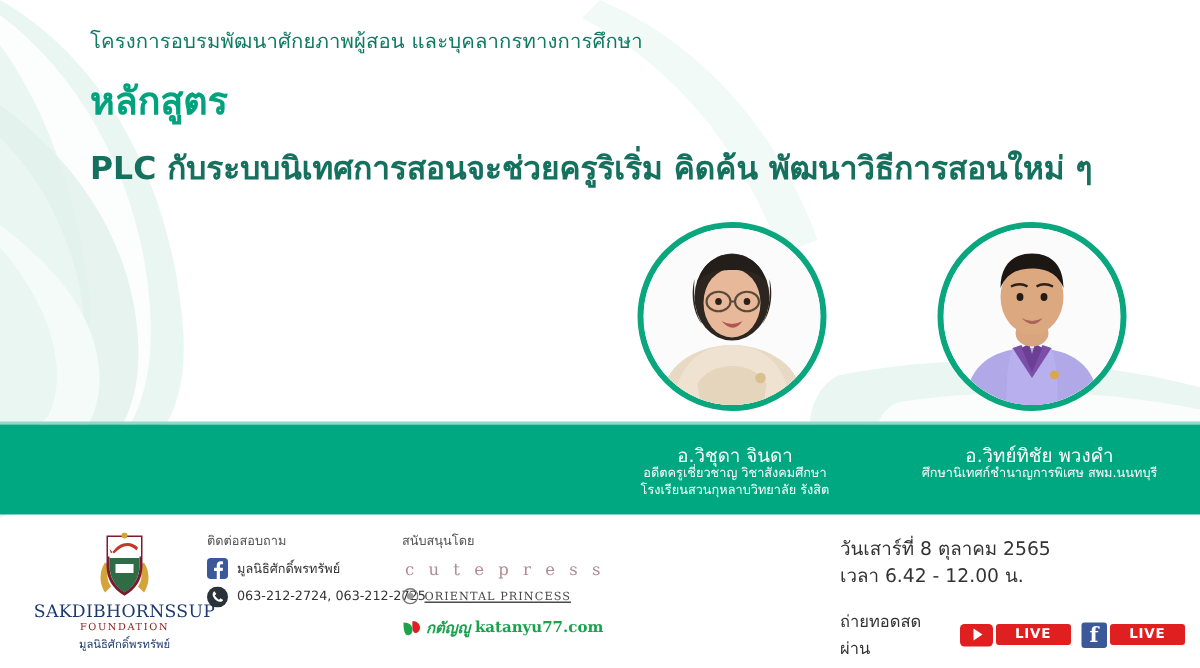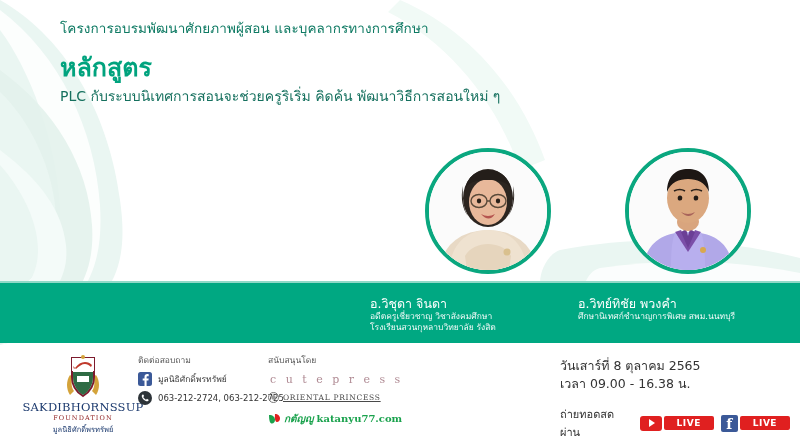--- a/index.html
+++ b/index.html
@@ -29,25 +29,26 @@
     white-space: nowrap;
   }
   .course-label {
     margin-top: 14px;
     color: #00a37e;
     font-size: 25px;
     font-weight: bold;
     line-height: 30px;
   }
   .course-title {
-    margin-top: 2px;
+    margin-top: 18px;
     color: #15705e;
-    font-size: 14px;
+    font-size: 21px;
     line-height: 22px;
     white-space: nowrap;
+    font-weight: bold;
   }
 
   
   .portrait {
     position: absolute;
     width: 126px; height: 126px;
     border-radius: 50%;
     border: 4px solid #0aa77f;
     background: #ffffff;
     overflow: hidden;
@@ -62,21 +63,21 @@
     width: 800px; height: 60px;
     background: #00a882;
   }
   .band-top-edge {
     position: absolute; left: 0; top: 281px;
     width: 800px; height: 2px;
     background: #8fd9c7;
   }
   .speaker-caption {
     position: absolute;
-    text-align: left;
+    text-align: center;
     color: #ffffff;
   }
   .speaker-caption.s1 { left: 370px; top: 296px; width: 240px; }
   .speaker-caption.s2 { left: 578px; top: 296px; width: 230px; }
   .sp-name { font-size: 12.5px; line-height: 15px; }
   .sp-role { font-size: 8.5px; line-height: 11px; opacity: .97; }
 
   
   .footer { position: absolute; left: 0; top: 345px; width: 800px; height: 100px; }
 
@@ -289,21 +290,21 @@
           <path d="M1,2 C5,2 7,4 7,7 C7,9 5.5,10.5 4,10.5 C2,10.5 1,8 1,2 Z" fill="#1aa24d"></path>
           <path d="M7,1 C10,1 12,3 12,5.5 C12,7.5 10.5,9 9,9 C7.5,9 6.5,7 7,1 Z" fill="#e02020"></path>
         </svg>
         <span class="thai">กตัญญู</span>
         <span class="url">katanyu77.com</span>
       </div>
     </div>
 
     <div class="when-block">
       <div class="when-line">วันเสาร์ที่ 8 ตุลาคม 2565</div>
-      <div class="when-line">เวลา 09.00 - 16.38 น.</div>
+      <div class="when-line">เวลา 6.42 - 12.00 น.</div>
       <div class="live-row">
         <span class="live-label">ถ่ายทอดสดผ่าน</span>
         <span class="yt-badge">
           <span class="yt-play">
               <span class="tri"></span>
             </span>
           <span class="live-tag">LIVE</span>
         </span>
         <span class="fb-badge">
           <span class="fb-sq">

